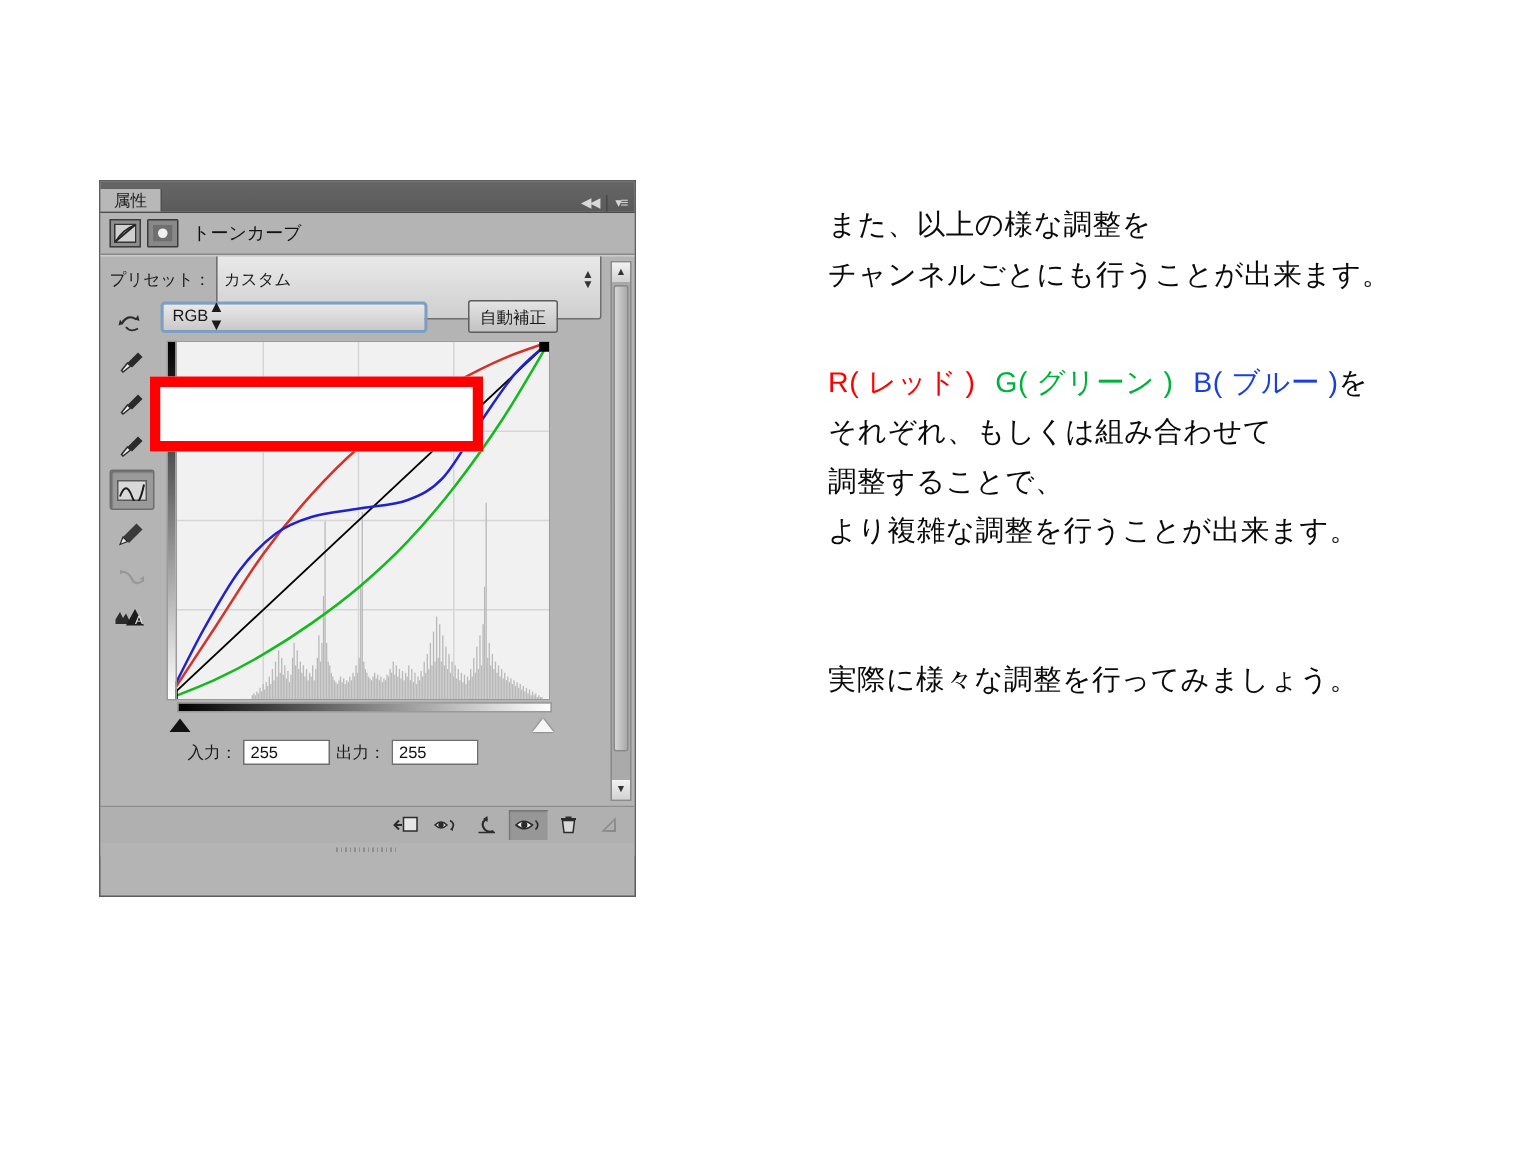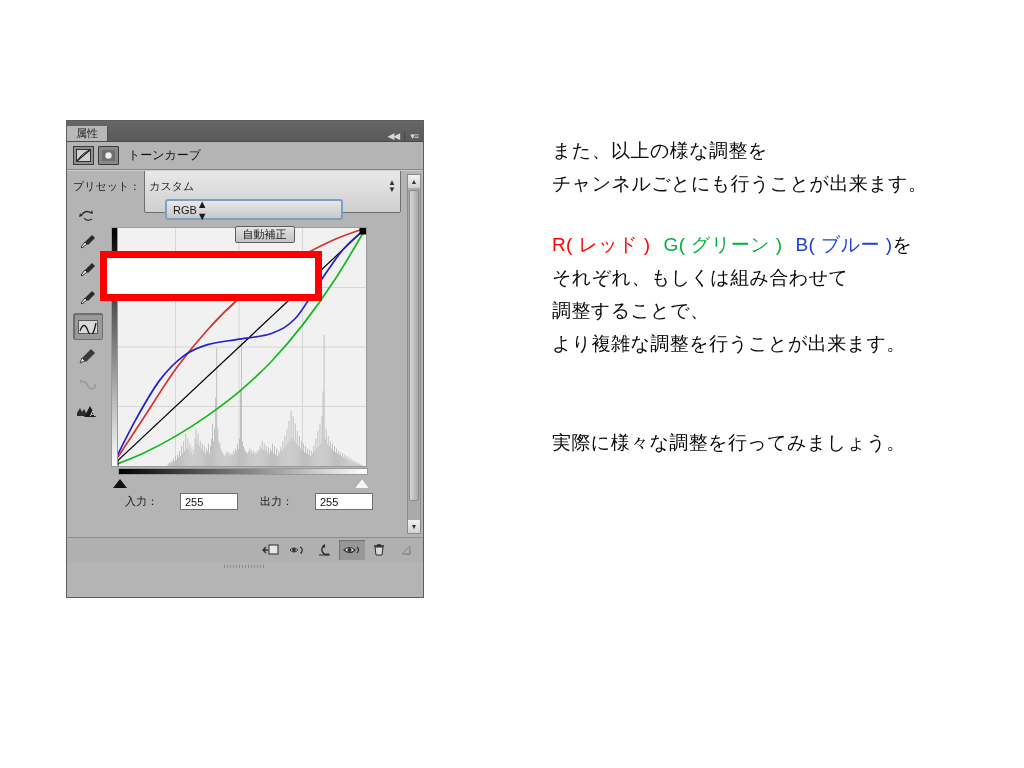--- a/index.html
+++ b/index.html
@@ -187,21 +187,21 @@
     box-sizing: border-box;
     z-index: 20;
     pointer-events: none;
   }
   #red-highlight-inner {
     position: absolute;
     left: 0; top: 0; right: 0; bottom: 0;
     border: 4px solid #ffffff;
     box-sizing: border-box;
   }
-  .channel-row { z-index: 25; flex-direction: column; }
+  .channel-row { z-index: 25; }
 
   
   .graph-wrap {
     position: absolute;
     left: 44px; top: 56px;
     width: 260px; height: 261px;
   }
   .graph-frame {
     position: absolute;
     left: 0; top: 0;
@@ -239,21 +239,21 @@
   .tri.white {
     right: 2px; bottom: 0;
     border-bottom: 9px solid #f6f6f6;
     filter: drop-shadow(0 0 .6px #555);
   }
 
   
   .io-row {
     position: absolute;
     left: 58px; top: 322px;
-    display: flex; align-items: center; gap: 22px;
+    display: flex; align-items: center; gap: 4px;
     font-size: 11px;
   }
   .io-field {
     width: 58px; height: 17px;
     background: #ffffff;
     border: 1px solid #6e6e6e;
     display: flex; align-items: center;
     padding-left: 4px;
     font-size: 11px;
     color: #111;
@@ -316,21 +316,21 @@
     position: absolute;
     left: 552px;
     top: 134px;
     width: 430px;
     font-size: 19px;
     line-height: 33px;
     color: #0a0a0a;
     letter-spacing: .4px;
   }
   .para { margin-bottom: 0; }
-  .para.gap-1 { margin-top: 28px; }
+  .para.gap-1 { margin-top: 39px; }
   .para.gap-2 { margin-top: 66px; }
   .rgb-line .r { color: #ff0000; }
   .rgb-line .g { color: #00b23c; }
   .rgb-line .b { color: #1a3fe0; }
   .rgb-line .k { color: #0a0a0a; }
   .sp { display: inline-block; width: 13px; }
 </style>
 </head>
 <body>
 

